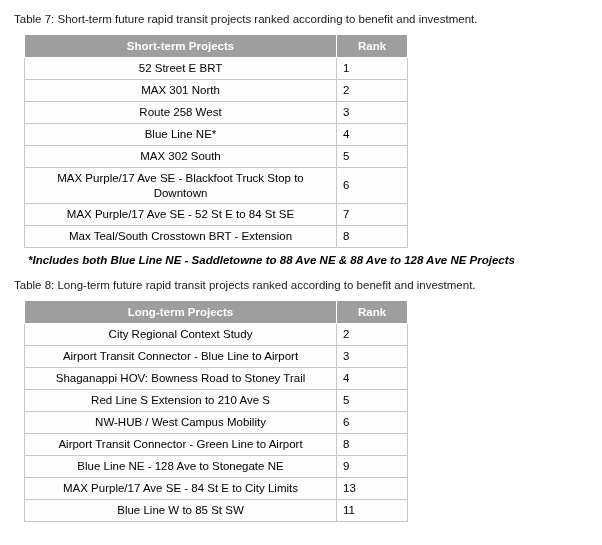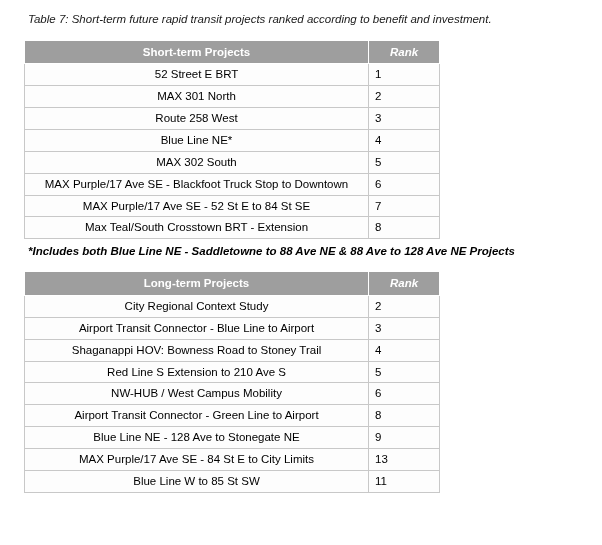--- a/index.html
+++ b/index.html
@@ -16,43 +16,41 @@
     overflow: hidden;
   }
   .page {
     padding: 8px 12px 0 12px;
     box-sizing: border-box;
     width: 602px;
   }
   .caption {
     font-size: 11.5px;
     color: #1a1a1a;
-    margin: 4px 0 6px 16px;
+    margin: 4px 0 6px 2px;
     line-height: 1.35;
-    font-style: italic;
   }
   .tbl {
     border-collapse: collapse;
-    width: 416px;
-    margin: 12px 0 0 12px;
+    width: 384px;
+    margin: 4px 0 0 12px;
     table-layout: fixed;
   }
   .tbl th {
     background: #9e9e9e;
     color: #ffffff;
     font-size: 11.5px;
     font-weight: bold;
     text-align: center;
     padding: 4px 4px;
     border: 1px solid #ffffff;
     line-height: 1.25;
   }
   .tbl th.rank-col {
     width: 62px;
-    font-style: italic;
   }
   .tbl td {
     border: 1px solid #c8c8c8;
     font-size: 11.5px;
     padding: 3px 12px;
     line-height: 1.3;
     background: #fdfdfd;
   }
   .tbl td.proj {
     text-align: center;
@@ -116,20 +114,21 @@
       </tr>
       <tr>
         <td class="proj">Max Teal/South Crosstown BRT - Extension</td>
         <td class="rank">8</td>
       </tr>
     </tbody>
   </table>
 
   <div class="footnote">*Includes both Blue Line NE - Saddletowne to 88 Ave NE &amp; 88 Ave to 128 Ave NE Projects</div>
 
+  <div class="caption">Table 8: Long-term future rapid transit projects ranked according to benefit and investment.</div>
 
   <table class="tbl">
     <thead>
       <tr>
         <th>Long-term Projects</th>
         <th class="rank-col">Rank</th>
       </tr>
     </thead>
     <tbody>
       <tr>

